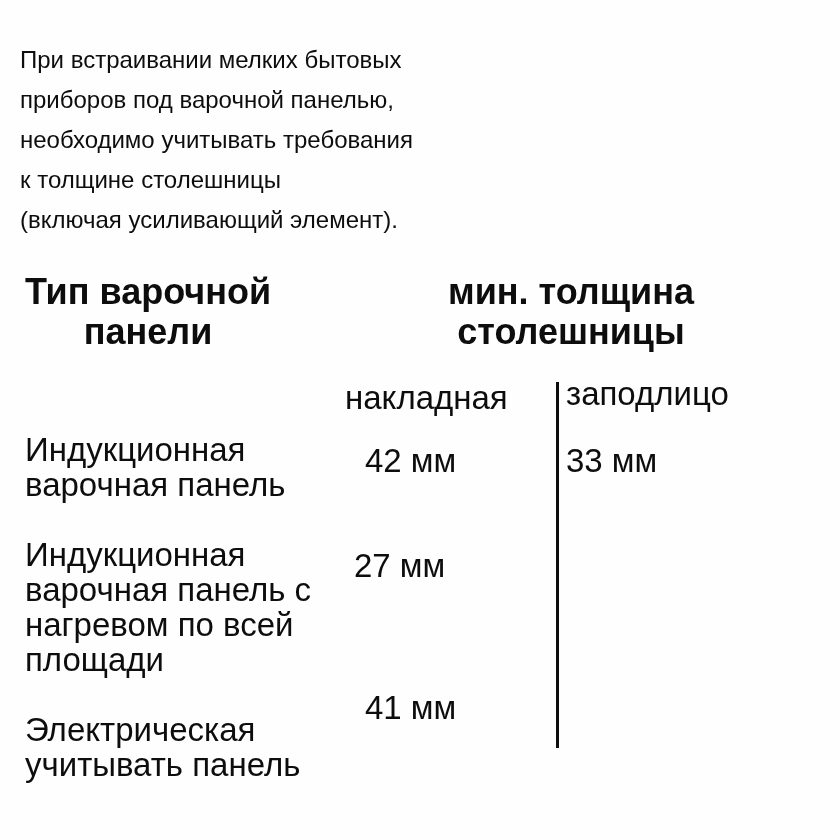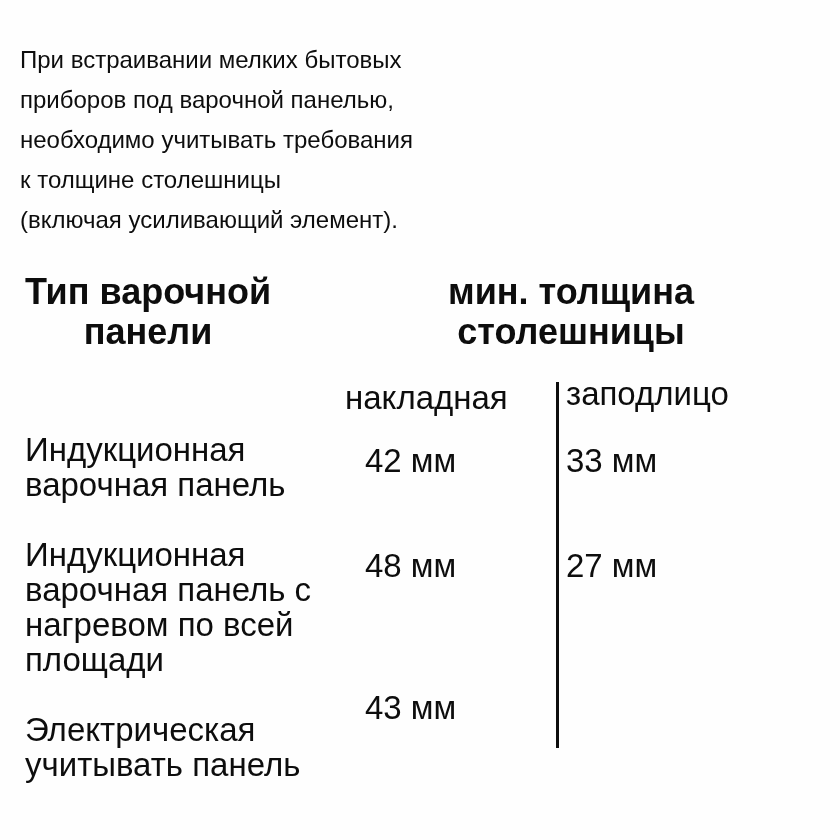--- a/index.html
+++ b/index.html
@@ -121,25 +121,24 @@
 варочная панель</div>
       <div class="cell-v1">42 мм</div>
       <div class="cell-v2">33 мм</div>
     </div>
 
     <div class="row val-second-line">
       <div class="cell-type">Индукционная
 варочная панель с
 нагревом по всей
 площади</div>
-      <div class="cell-v1">48 мм</div>
       <div class="cell-v2">27 мм</div>
     </div>
 
 
     <div class="row val-first-line">
       <div class="cell-type">Электрическая
 учитывать панель</div>
-      <div class="cell-v1">43 мм</div>
+      <div class="cell-v1">41 мм</div>
     </div>
 
   </div>
 </div>
 
 </body></html>

